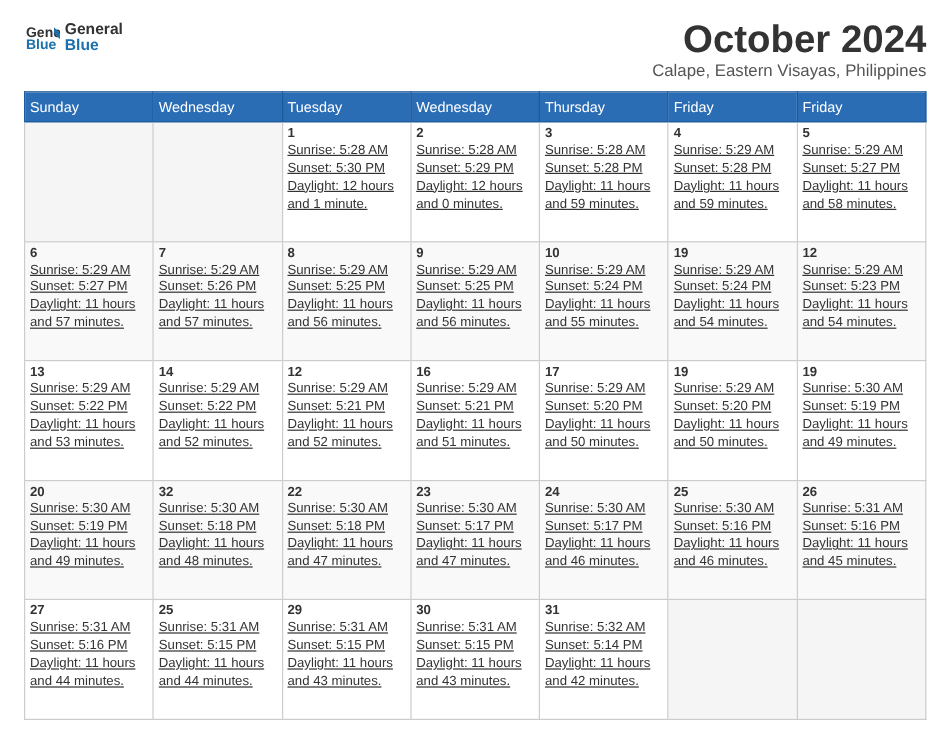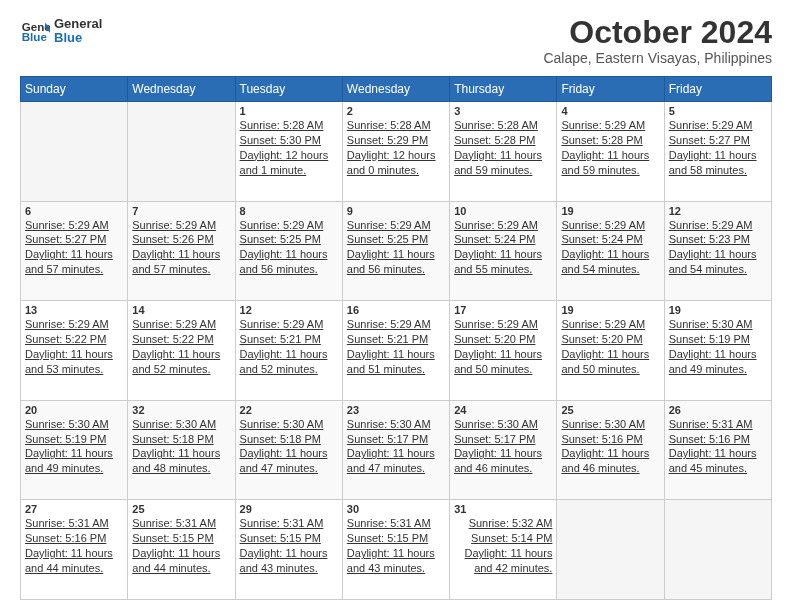--- a/index.html
+++ b/index.html
@@ -317,21 +317,21 @@
 Daylight: 11 hours and 43 minutes.</div>
           </td>
           <td>
             <span class="day-num">30</span>
             <div class="day-info" style="white-space: pre-line;">Sunrise: 5:31 AM
 Sunset: 5:15 PM
 Daylight: 11 hours and 43 minutes.</div>
           </td>
           <td>
             <span class="day-num">31</span>
-            <div class="day-info" style="white-space: pre-line; text-align: right;">Sunrise: 5:32 AM
+            <div class="day-info" style="white-space: pre-line;">Sunrise: 5:32 AM
 Sunset: 5:14 PM
 Daylight: 11 hours and 42 minutes.</div>
           </td>
           <td class="empty"></td>
           <td class="empty"></td>
         </tr>
       </tbody>
   </table>
 </div>
 

